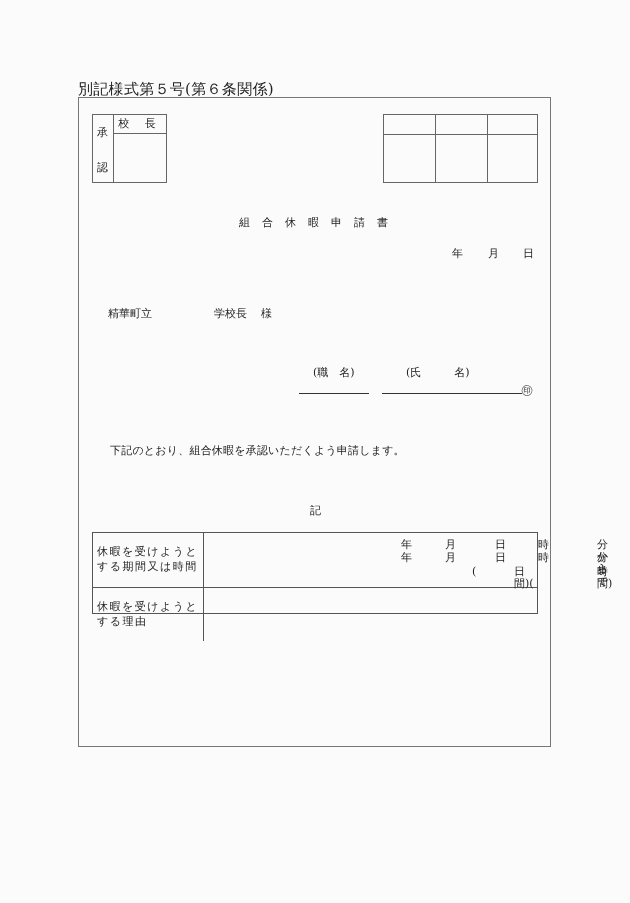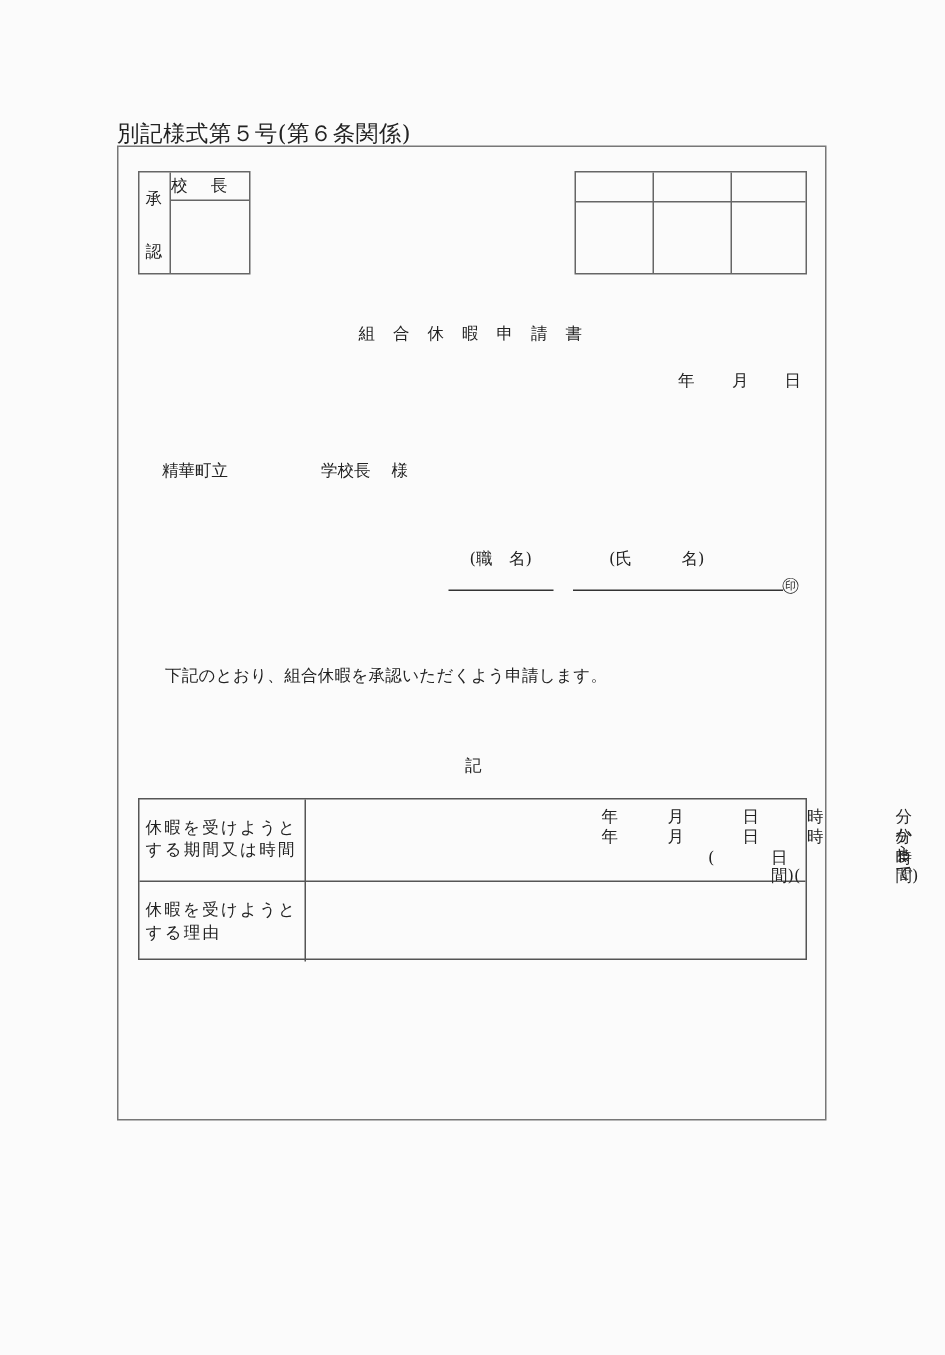--- a/index.html
+++ b/index.html
@@ -26,21 +26,21 @@
       border: 1px solid #666; box-sizing: border-box;
     }
     .approval .side {
       position: absolute; left: 0; top: 0; width: 21px; height: 67px;
       border-right: 1px solid #666; box-sizing: border-box;
     }
     .approval .side span { position: absolute; left: 4px; font-size: 11px; }
     .approval .head {
       position: absolute; left: 21px; top: 0; width: 52px; height: 19px;
       border-bottom: 1px solid #666; box-sizing: border-box;
-      text-align: left; line-height: 18px; font-size: 11px; letter-spacing: 6px;
+      text-align: center; line-height: 18px; font-size: 11px; letter-spacing: 6px;
     }
     
     .stamps {
       position: absolute; left: 383px; top: 114px;
       width: 155px; height: 69px;
       border: 1px solid #666; box-sizing: border-box;
     }
     .stamps .vl { position: absolute; top: 0; width: 1px; height: 67px; background: #666; }
     .stamps .hl { position: absolute; left: 0; top: 19px; width: 153px; height: 1px; background: #666; }
     .title { left: 239px; top: 215px; font-size: 11px; word-spacing: 0; font-family: Liberation Mono, monospace; }
@@ -48,21 +48,21 @@
     .date { top: 246px; font-size: 11px; }
     .addressee { top: 306px; font-size: 11px; }
     .labels { top: 351px; font-size: 11px; margin-top: 14px; }
     .line { position: absolute; height: 1px; background: #333; }
     .seal { left: 521px; top: 382px; font-size: 12px; }
     .body-text { left: 110px; top: 443px; font-size: 11px; letter-spacing: 0.2px; }
     .ki { left: 310px; top: 503px; font-size: 11px; }
     
     .details {
       position: absolute; left: 92px; top: 532px;
-      width: 446px; height: 108px;
+      width: 446px; height: 82px;
       border: 1px solid #555; box-sizing: border-box;
     }
     .details .col-div { position: absolute; left: 110px; top: 0; width: 1px; height: 108px; background: #555; }
     .details .row-div { position: absolute; left: 0; top: 54px; width: 444px; height: 1px; background: #555; }
     .cell-label { position: absolute; left: 4px; font-size: 11px; line-height: 15px; letter-spacing: 1.5px; }
     .period { position: absolute; font-size: 11px; line-height: 12px; }
   </style>
 </head>
 <body>
 

